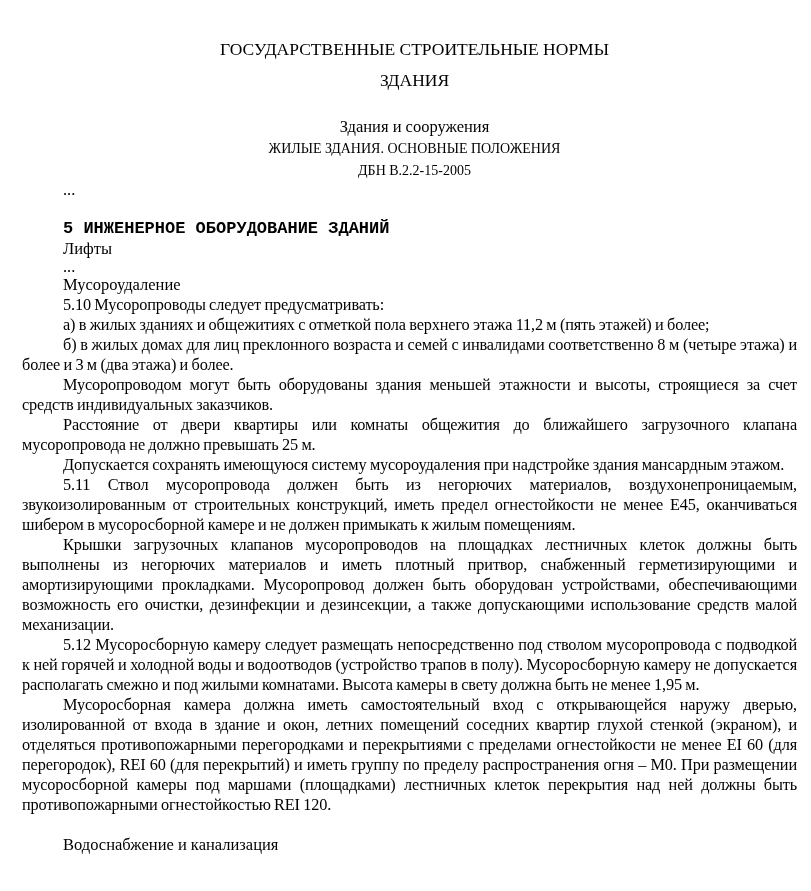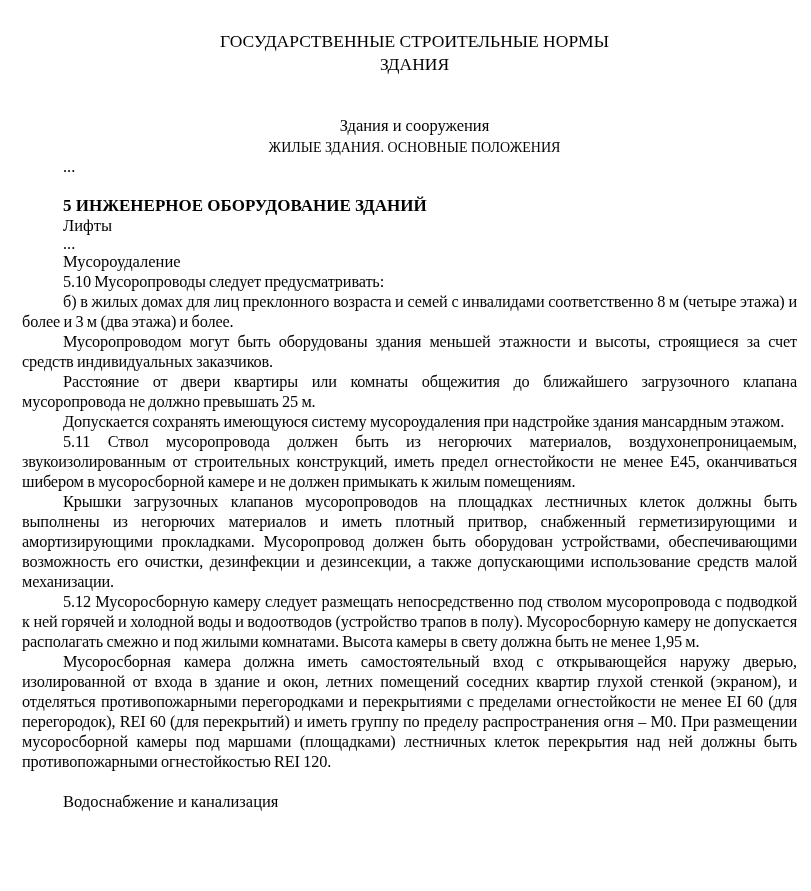--- a/index.html
+++ b/index.html
@@ -20,43 +20,44 @@
     position: relative;
     padding: 30px 14px 0 22px;
   }
   .center {
     text-align: center;
     margin-left: 10px;
   }
   .title1 {
     font-size: 17.5px;
     line-height: 23px;
+    margin-top: 8px;
   }
   .spacer {
     height: 24px;
   }
   .sub {
     font-size: 16.5px;
     line-height: 22px;
-    margin-top: 15px;
   }
   .big {
     font-size: 14px;
     line-height: 22px;
   }
   .dots {
     padding-left: 41px;
     line-height: 16px;
     height: 16px;
   }
   .section-head {
     font-weight: bold;
     padding-left: 41px;
     font-size: 17px;
     line-height: 21px;
+    font-family: Liberation Mono, monospace;
   }
   .subhead {
     font-weight: normal;
     padding-left: 41px;
     font-size: 16.5px;
     line-height: 20px;
   }
   p.par {
     margin: 0;
     text-indent: 41px;
@@ -71,31 +72,33 @@
 
 <div class="page">
 
   <div class="center title1">ГОСУДАРСТВЕННЫЕ СТРОИТЕЛЬНЫЕ НОРМЫ</div>
   <div class="center title1">ЗДАНИЯ</div>
 
   <div class="spacer"></div>
 
   <div class="center sub">Здания и сооружения</div>
   <div class="center big">ЖИЛЫЕ ЗДАНИЯ. ОСНОВНЫЕ ПОЛОЖЕНИЯ</div>
+  <div class="center big">ДБН В.2.2-15-2005</div>
 
   <div class="dots">...</div>
 
   <div class="gap2"></div>
 
   <div class="section-head">5 ИНЖЕНЕРНОЕ ОБОРУДОВАНИЕ ЗДАНИЙ</div>
   <div class="subhead">Лифты</div>
   <div class="dots">...</div>
   <div class="subhead">Мусороудаление</div>
 
   <p class="par">5.10 Мусоропроводы следует предусматривать:</p>
+  <p class="par">а) в жилых зданиях и общежитиях с отметкой пола верхнего этажа 11,2 м (пять этажей) и более;</p>
   <p class="par">б) в жилых домах для лиц преклонного возраста и семей с инвалидами соответственно 8 м (четыре этажа) и более и 3 м (два этажа) и более.</p>
   <p class="par">Мусоропроводом могут быть оборудованы здания меньшей этажности и высоты, строящиеся за счет средств индивидуальных заказчиков.</p>
   <p class="par">Расстояние от двери квартиры или комнаты общежития до ближайшего загрузочного клапана мусоропровода не должно превышать 25 м.</p>
   <p class="par">Допускается сохранять имеющуюся систему мусороудаления при надстройке здания мансардным этажом.</p>
   <p class="par">5.11 Ствол мусоропровода должен быть из негорючих материалов, воздухонепроницаемым, звукоизолированным от строительных конструкций, иметь предел огнестойкости не менее Е45, оканчиваться шибером в мусоросборной камере и не должен примыкать к жилым помещениям.</p>
   <p class="par">Крышки загрузочных клапанов мусоропроводов на площадках лестничных клеток должны быть выполнены из негорючих материалов и иметь плотный притвор, снабженный герметизирующими и амортизирующими прокладками. Мусоропровод должен быть оборудован устройствами, обеспечивающими возможность его очистки, дезинфекции и дезинсекции, а также допускающими использование средств малой механизации.</p>
   <p class="par">5.12 Мусоросборную камеру следует размещать непосредственно под стволом мусоропровода с подводкой к ней горячей и холодной воды и водоотводов (устройство трапов в полу). Мусоросборную камеру не допускается располагать смежно и под жилыми комнатами. Высота камеры в свету должна быть не менее 1,95 м.</p>
   <p class="par">Мусоросборная камера должна иметь самостоятельный вход с открывающейся наружу дверью, изолированной от входа в здание и окон, летних помещений соседних квартир глухой стенкой (экраном), и отделяться противопожарными перегородками и перекрытиями с пределами огнестойкости не менее EI 60 (для перегородок), REI 60 (для перекрытий) и иметь группу по пределу распространения огня – М0. При размещении мусоросборной камеры под маршами (площадками) лестничных клеток перекрытия над ней должны быть противопожарными огнестойкостью REI 120.</p>
 
   <div class="gap2"></div>

